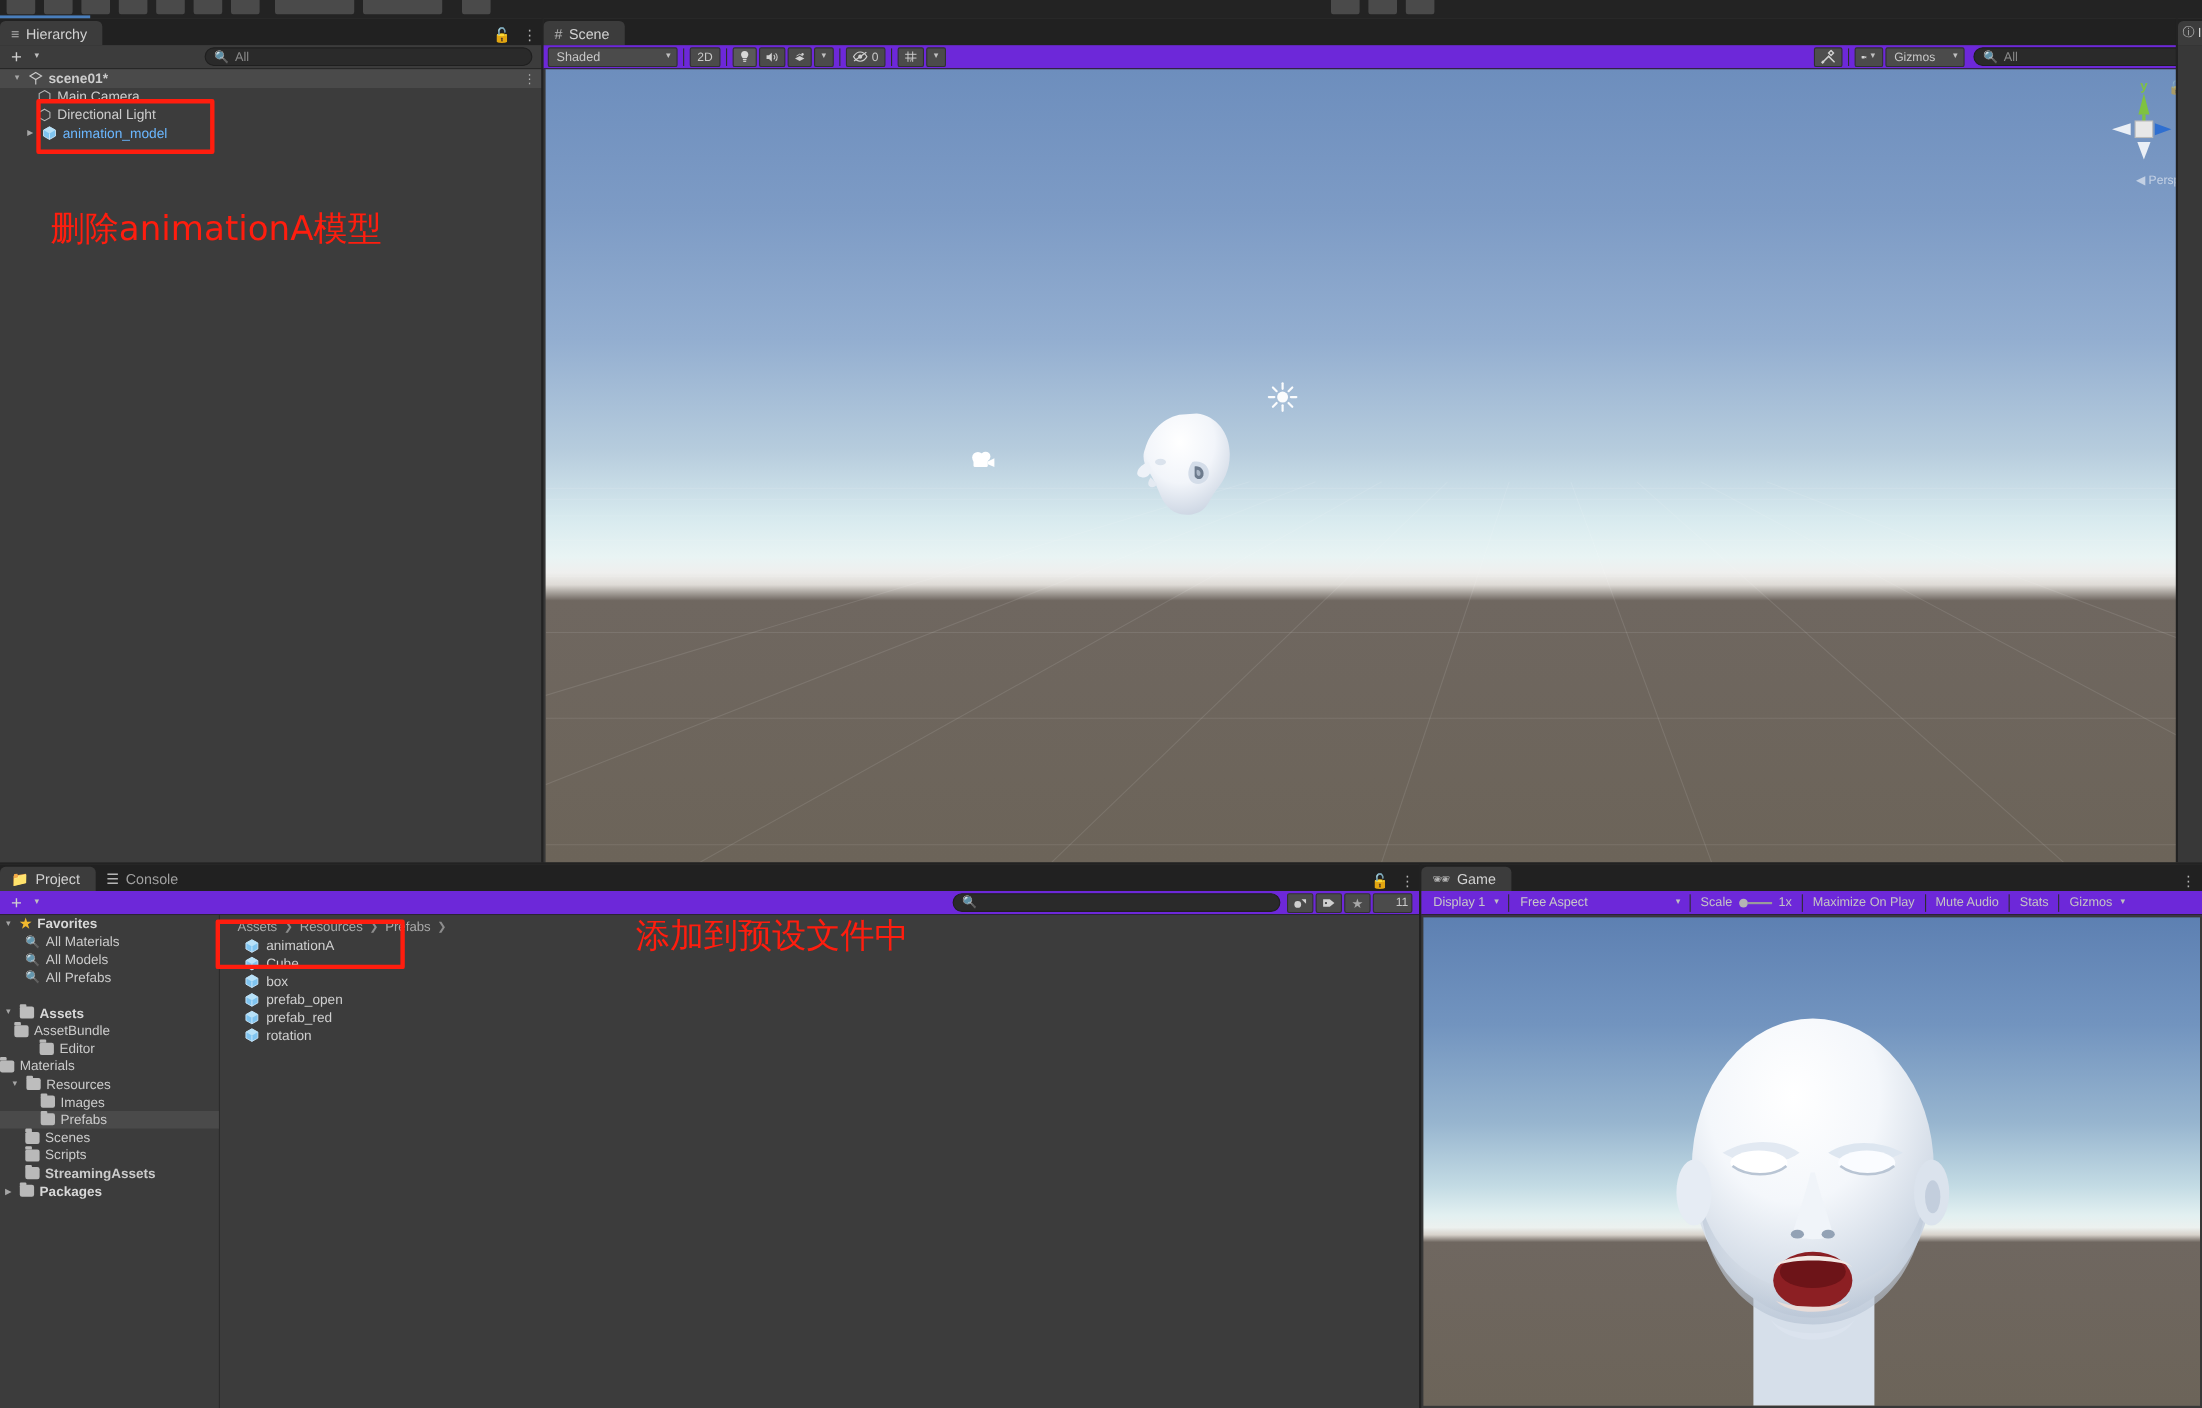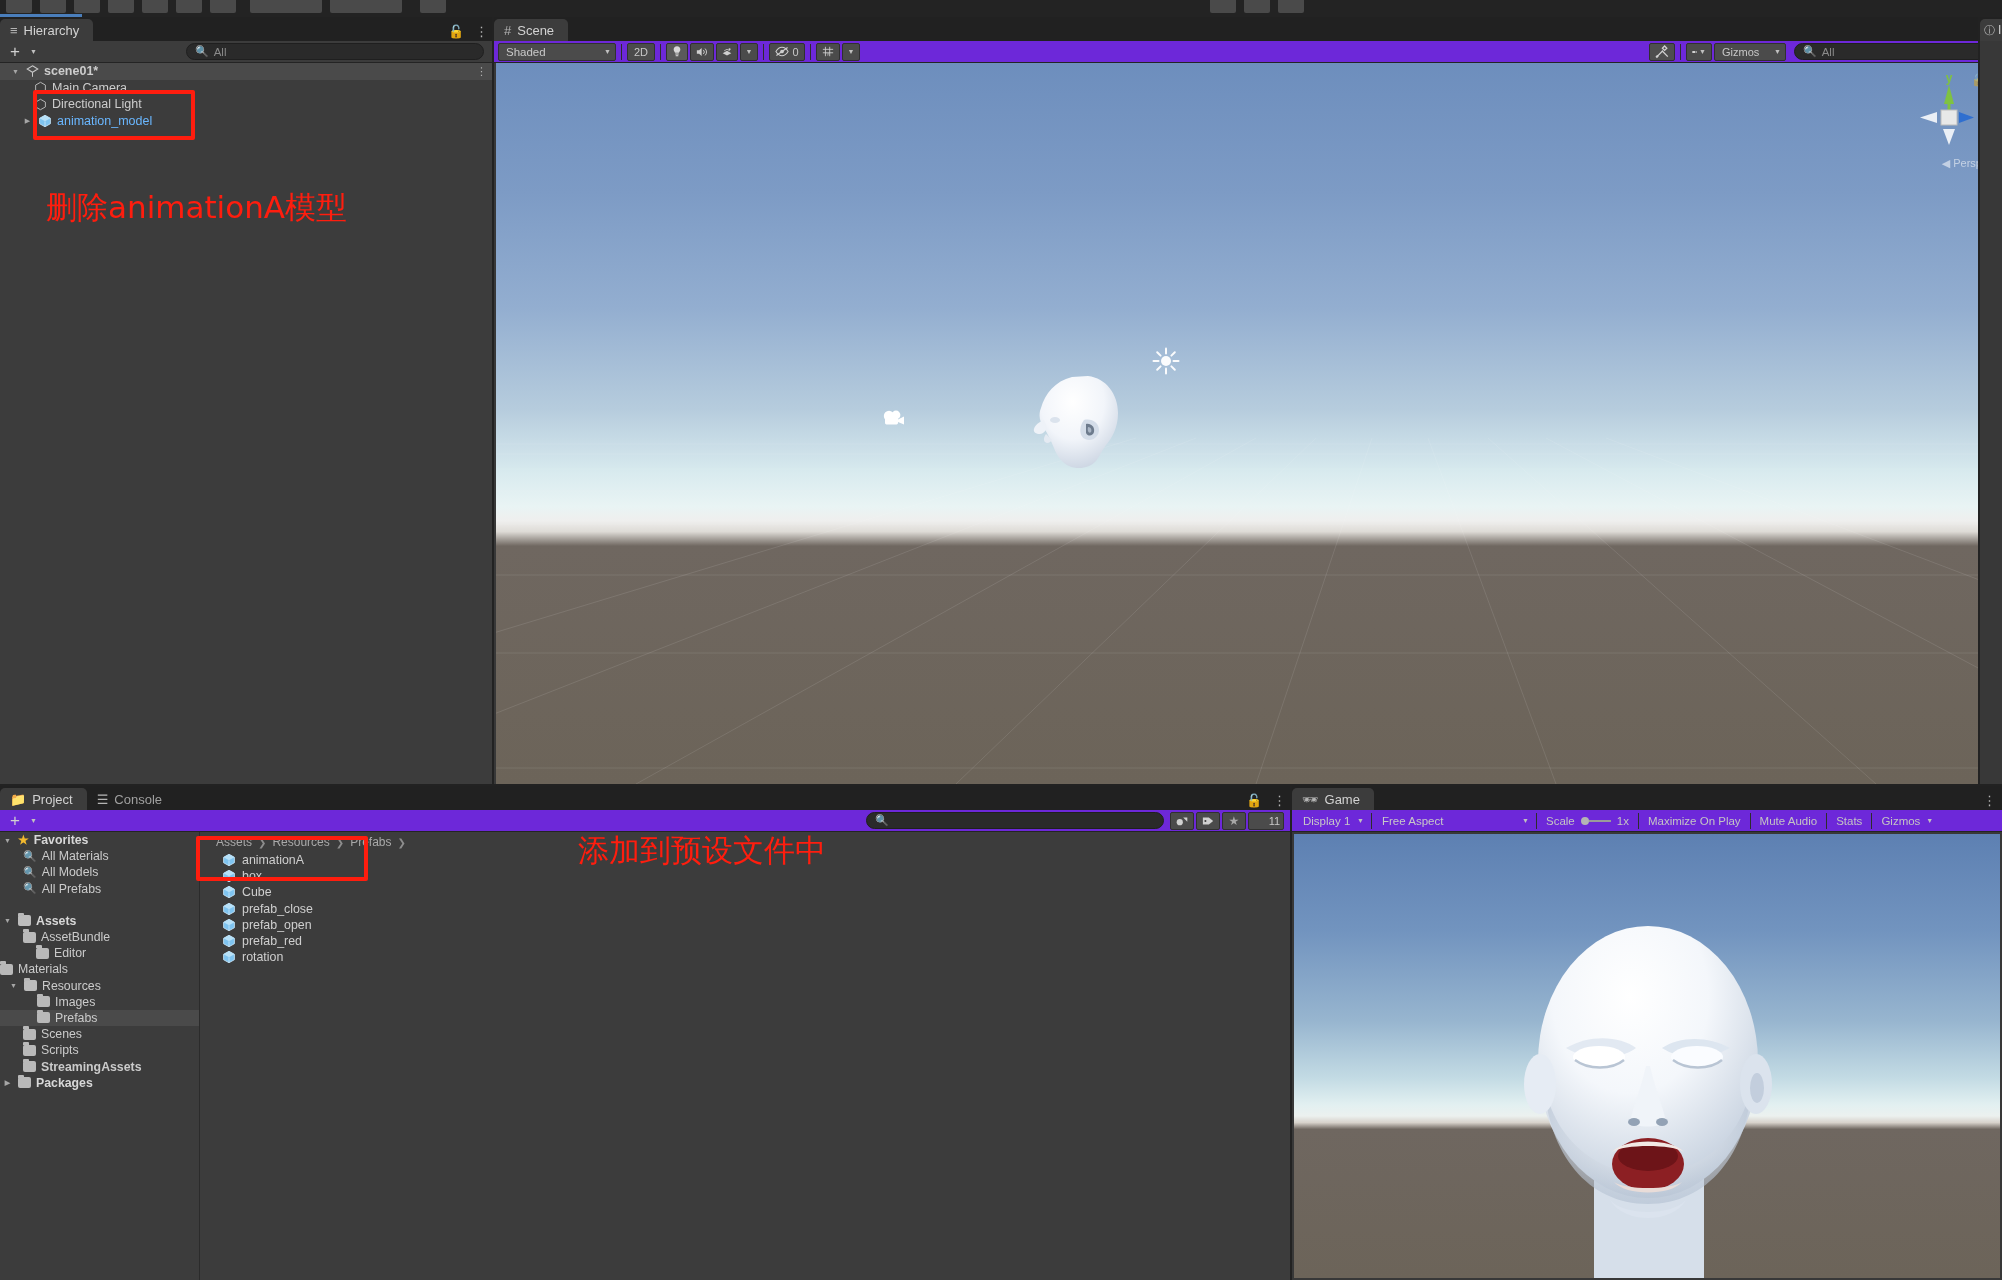--- a/index.html
+++ b/index.html
@@ -511,21 +511,21 @@
         <span class="maglass">🔍</span>
         <span>All Prefabs</span>
       </div>
       <div style="height:16px;"></div>
 
       <div class="prow bold" style="padding-left:2px;">
         <span class="arrow">▼</span>
         <span class="folder open"></span>
         <span>Assets</span>
       </div>
-      <div class="prow" style="padding-left:23px;align-items:center;">
+      <div class="prow" style="padding-left:13px;align-items:center;">
         <span class="folder"></span>
         <span>AssetBundle</span>
       </div>
       <div class="prow" style="padding-left:36px;">
         <span class="folder"></span>
         <span>Editor</span>
       </div>
       <div class="prow" style="">
         <span class="folder"></span>
         <span>Materials</span>
@@ -579,37 +579,29 @@
           <path d="M8 8.4 L8 14.6" stroke="#cfe9fb" stroke-width="0.9"></path>
         </svg>
         <span>animationA</span>
       </div>
       <div class="asset-row">
         <svg class="pfx-ico" viewBox="0 0 16 16">
           <path d="M8 1.4 L14.2 4.9 L14.2 11.1 L8 14.6 L1.8 11.1 L1.8 4.9 Z" fill="#7fc4f0" stroke="#cfe9fb" stroke-width="0.9"></path>
           <path d="M8 1.4 L14.2 4.9 L8 8.4 L1.8 4.9 Z" fill="#b7e1f8"></path>
           <path d="M8 8.4 L8 14.6" stroke="#cfe9fb" stroke-width="0.9"></path>
         </svg>
-        <span>box</span>
+        <span>Cube</span>
       </div>
       <div class="asset-row">
         <svg class="pfx-ico" viewBox="0 0 16 16">
           <path d="M8 1.4 L14.2 4.9 L14.2 11.1 L8 14.6 L1.8 11.1 L1.8 4.9 Z" fill="#7fc4f0" stroke="#cfe9fb" stroke-width="0.9"></path>
           <path d="M8 1.4 L14.2 4.9 L8 8.4 L1.8 4.9 Z" fill="#b7e1f8"></path>
           <path d="M8 8.4 L8 14.6" stroke="#cfe9fb" stroke-width="0.9"></path>
         </svg>
-        <span>Cube</span>
-      </div>
-      <div class="asset-row">
-        <svg class="pfx-ico" viewBox="0 0 16 16">
-          <path d="M8 1.4 L14.2 4.9 L14.2 11.1 L8 14.6 L1.8 11.1 L1.8 4.9 Z" fill="#7fc4f0" stroke="#cfe9fb" stroke-width="0.9"></path>
-          <path d="M8 1.4 L14.2 4.9 L8 8.4 L1.8 4.9 Z" fill="#b7e1f8"></path>
-          <path d="M8 8.4 L8 14.6" stroke="#cfe9fb" stroke-width="0.9"></path>
-        </svg>
-        <span>prefab_close</span>
+        <span>box</span>
       </div>
       <div class="asset-row">
         <svg class="pfx-ico" viewBox="0 0 16 16">
           <path d="M8 1.4 L14.2 4.9 L14.2 11.1 L8 14.6 L1.8 11.1 L1.8 4.9 Z" fill="#7fc4f0" stroke="#cfe9fb" stroke-width="0.9"></path>
           <path d="M8 1.4 L14.2 4.9 L8 8.4 L1.8 4.9 Z" fill="#b7e1f8"></path>
           <path d="M8 8.4 L8 14.6" stroke="#cfe9fb" stroke-width="0.9"></path>
         </svg>
         <span>prefab_open</span>
       </div>
       <div class="asset-row">

